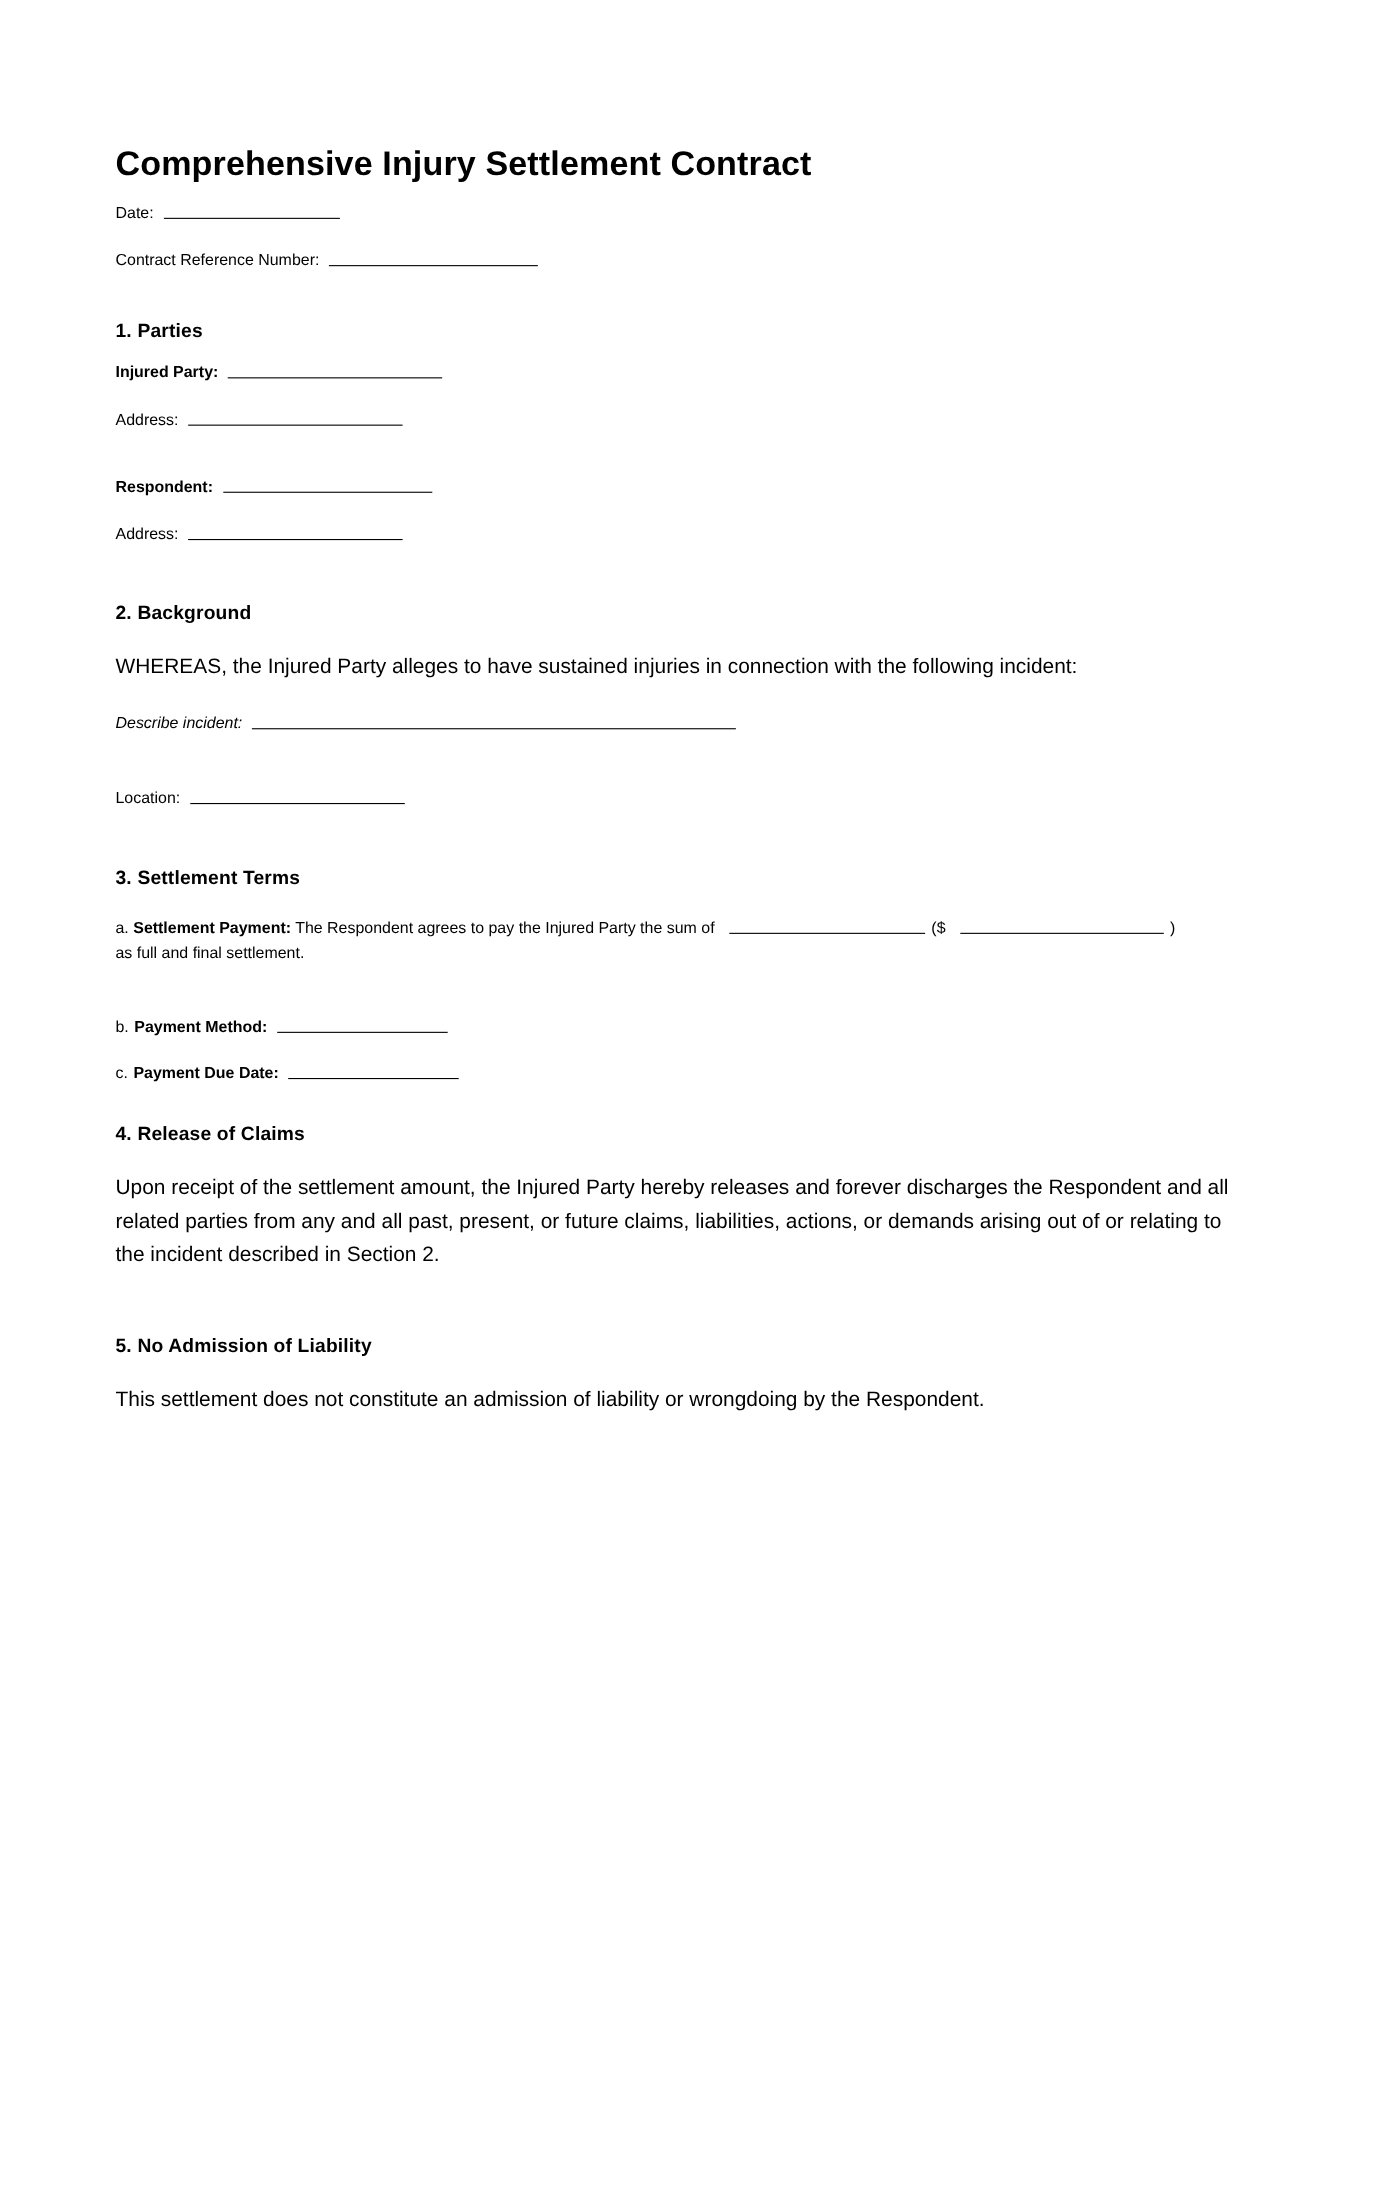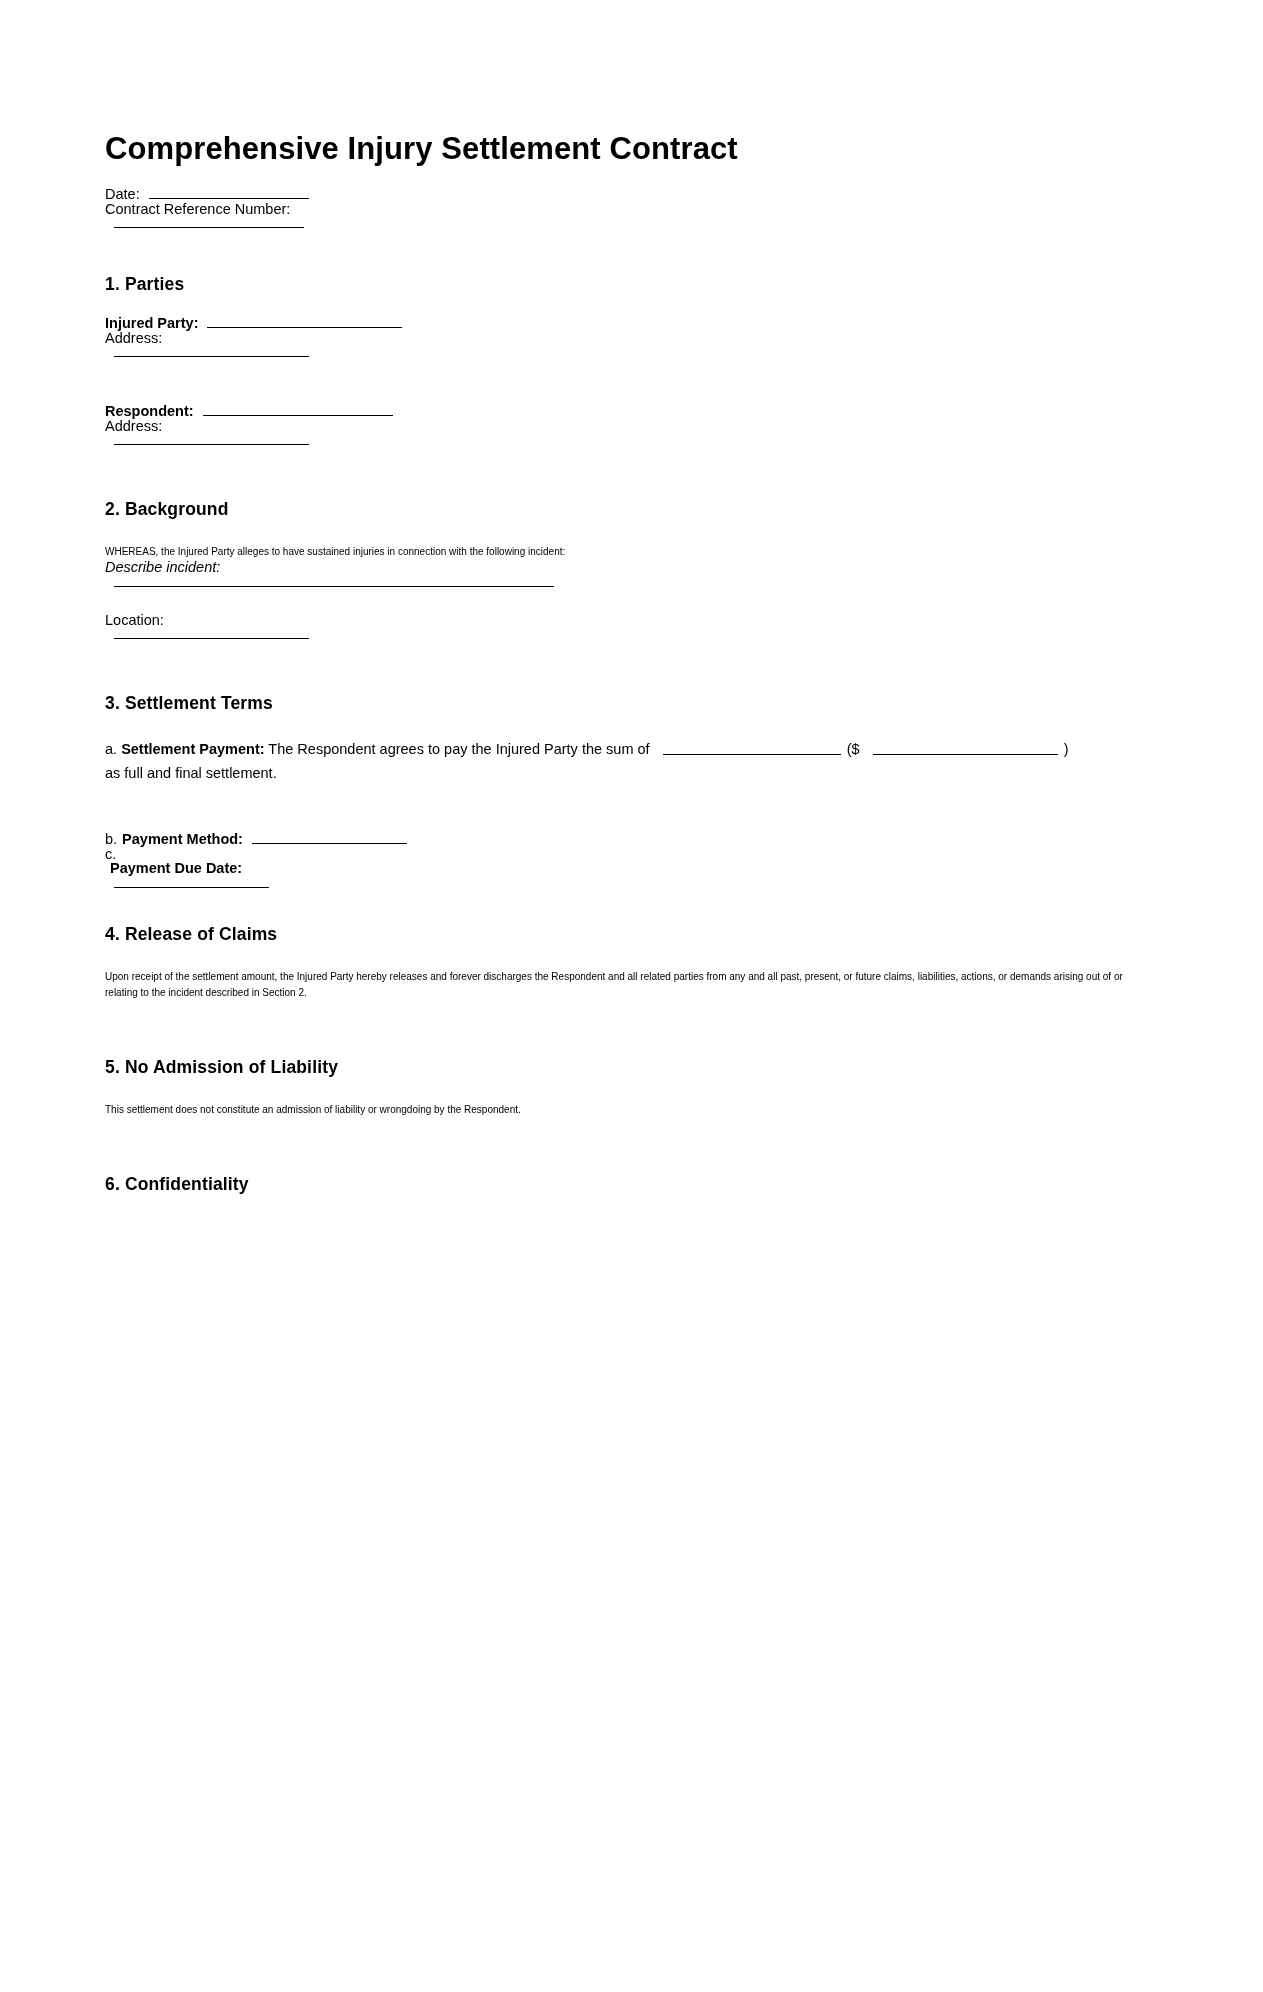--- a/index.html
+++ b/index.html
@@ -41,21 +41,21 @@
 
   
   .field-row {
     font-size: 14.5px;
     line-height: 1.0;
     margin-top: 21px;
     display: flex;
     align-items: flex-start;
     white-space: nowrap;
   }
-  .field-row.tight { margin-top: 0; flex-direction: column; }
+  .field-row.tight { margin-top: 28px; }
   .field-label { font-weight: normal; }
   .field-label.bold { font-weight: bold; }
   .blank {
     display: inline-block;
     border-bottom: 1.3px solid #000;
     height: 11px;
     margin-left: 9px;
     margin-right: 2px;
   }
 
@@ -70,21 +70,21 @@
   .sec-2  { margin-top: 54px; }
   .sec-3  { margin-top: 54px; }
   .sec-4  { margin-top: 36px; }
   .sec-5  { margin-top: 56px; }
   .sec-6  { margin-top: 56px; }
 
   .group-gap { height: 26px; }
 
   
   .body-text {
-    font-size: 10px;
+    font-size: 19px;
     line-height: 1.62;
     margin: 0;
     margin-top: 24px;
   }
   .italic { font-style: italic; }
 
   .para-inline {
     font-size: 14.5px;
     line-height: 1.62;
     margin: 0;
@@ -184,16 +184,15 @@
     </div>
 
     <h2 class="section-heading sec-4">4. Release of Claims</h2>
 
     <p class="body-text">Upon receipt of the settlement amount, the Injured Party hereby releases and forever discharges the Respondent and all related parties from any and all past, present, or future claims, liabilities, actions, or demands arising out of or relating to the incident described in Section 2.</p>
 
     <h2 class="section-heading sec-5">5. No Admission of Liability</h2>
 
     <p class="body-text">This settlement does not constitute an admission of liability or wrongdoing by the Respondent.</p>
 
-    <h2 class="section-heading sec-6">6. Confidentiality</h2>
 
   </div>
 </div>
 
 </body></html>

